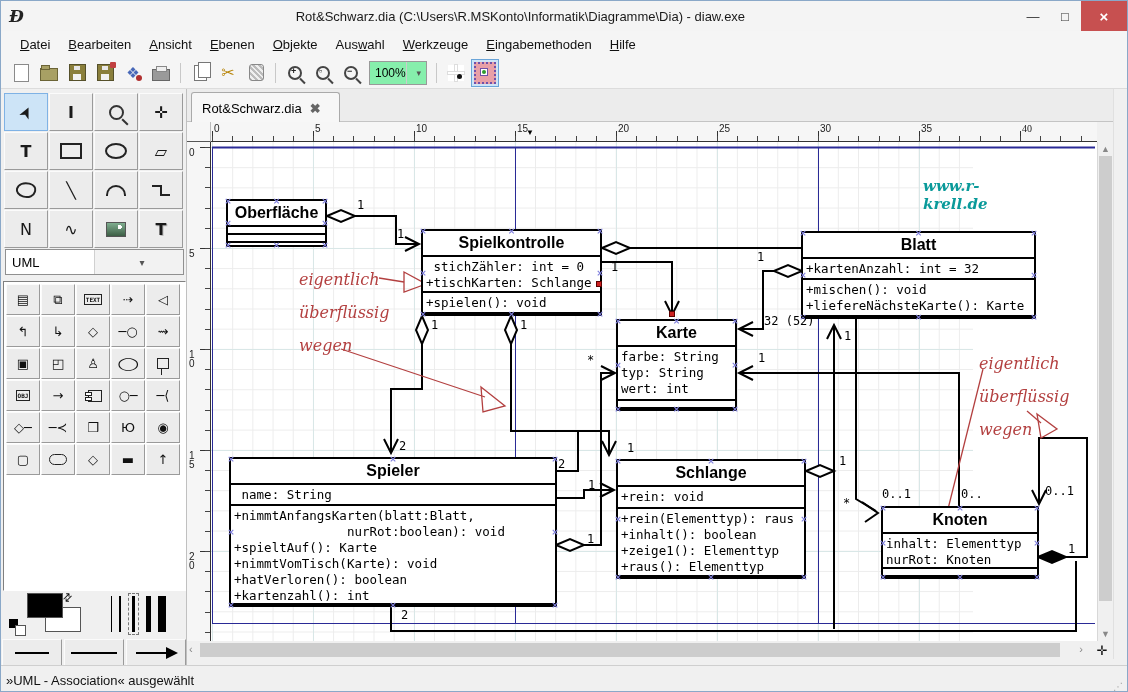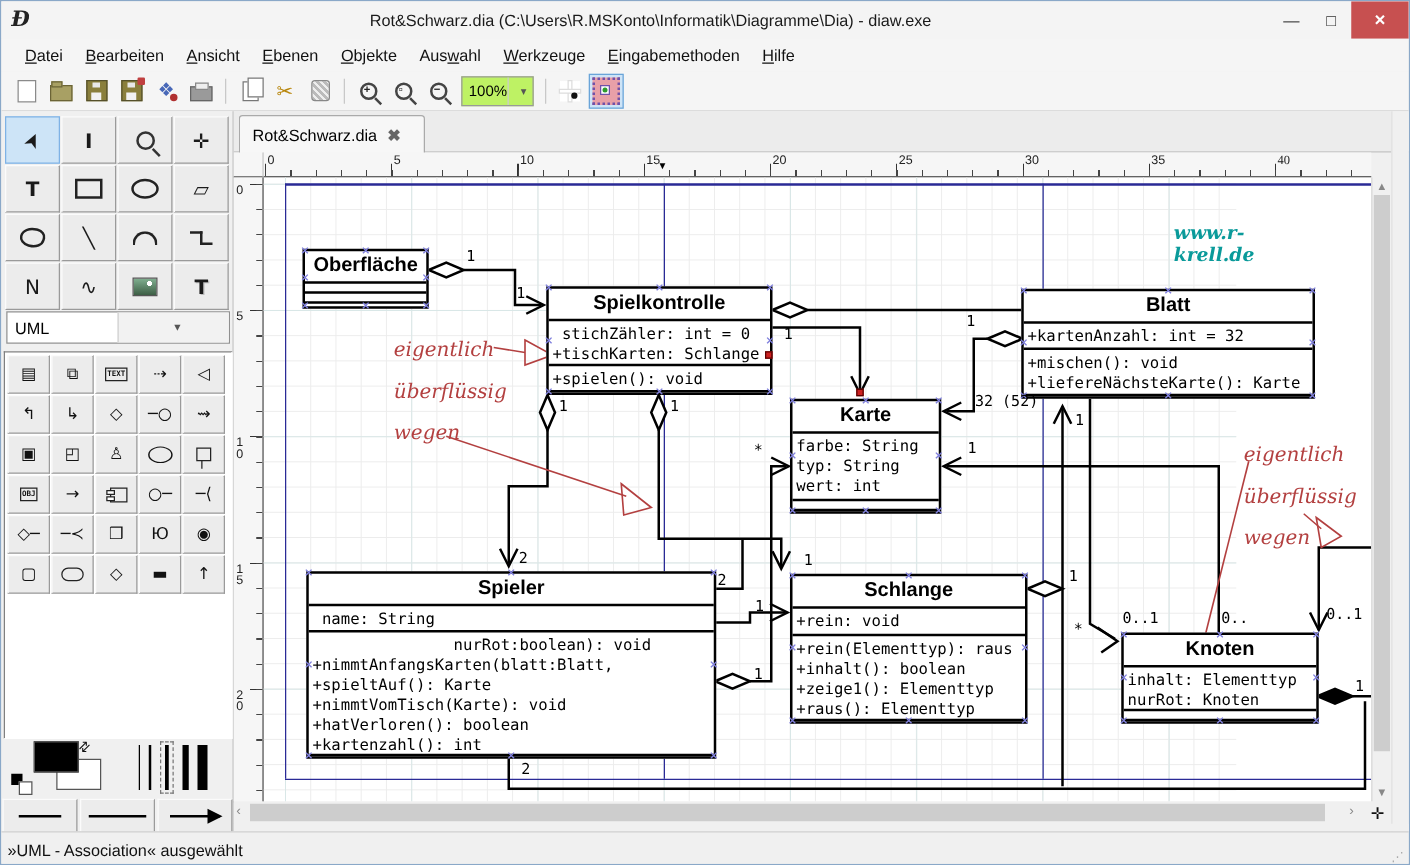--- a/index.html
+++ b/index.html
@@ -28,21 +28,21 @@
   .ic-export{color:#4868b8;font-size:15px;position:relative;line-height:1;}
   .ic-print{width:16px;height:10px;background:#9a9a9a;border:1px solid #666;position:relative;margin-top:4px;}
   .ic-print::before{content:"";position:absolute;left:3px;top:-4px;width:9px;height:4px;background:#eee;border:1px solid #888;}
   .ic-copy{width:11px;height:14px;background:#fff;border:1px solid #777;position:relative;}
   .ic-copy::before{content:"";position:absolute;left:3px;top:-4px;width:11px;height:14px;background:#fff;border:1px solid #777;}
   .ic-cut{color:#b8860b;font-size:16px;}
   .ic-paste{width:13px;height:15px;border:1px solid #888;background:repeating-linear-gradient(45deg,#bbb 0 2px,#eee 2px 4px);border-radius:3px;}
   .mag{width:10px;height:10px;border:2px solid #444;border-radius:50%;position:relative;}
   .mag::after{content:"";position:absolute;width:7px;height:2px;background:#444;transform:rotate(45deg);right:-6px;bottom:-4px;}
   .mag b{position:absolute;left:1px;top:-2px;font:bold 9px "Liberation Sans",sans-serif;color:#222;}
-  #zoom-combo{width:56px;height:22px;background:#bef264;border:1px solid #999;display:flex;align-items:center;margin:0 4px;}
+  #zoom-combo{width:56px;height:22px;background:#86efac;border:1px solid #999;display:flex;align-items:center;margin:0 4px;}
   #zoom-combo span{flex:1;font-size:12px;padding-left:5px;}
   #zoom-combo .chev{width:16px;height:100%;border-left:1px solid #ccc;display:flex;align-items:center;justify-content:center;font-size:9px;color:#555;}
   .ic-grid{width:16px;height:16px;background:
      linear-gradient(#fff,#fff),linear-gradient(#fff,#fff);position:relative;}
   .ic-grid::before{content:"";position:absolute;left:7px;top:0;width:2px;height:16px;background:#fff;box-shadow:0 0 0 1px #ddd;}
   .ic-grid::after{content:"";position:absolute;left:0;top:7px;width:16px;height:2px;background:#fff;box-shadow:0 0 0 1px #ddd;}
   .ic-grid i{position:absolute;left:9px;top:9px;width:5px;height:5px;background:#111;border-radius:50%;z-index:2;}
   .tb-btn.pressed{border:1px solid #6aa4d8;background:#cde4f7;}
   .ic-conn{width:18px;height:18px;background:#e8a0a8;border:2px dotted #7050a8;position:relative;}
   .ic-conn::before{content:"";position:absolute;left:4px;top:4px;width:6px;height:6px;background:#fff;border:1px solid #7050a8;}
@@ -126,21 +126,21 @@
     background:repeating-linear-gradient(180deg,#333 0 1px,transparent 1px 101px);}
   .rnum-v{position:absolute;left:2px;width:9px;font-size:10px;line-height:9px;color:#222;word-break:break-all;}
   #canvas-viewport{position:absolute;left:210px;top:141px;width:886px;height:499px;overflow:hidden;background:#fff;}
   #canvas-world{position:absolute;left:-210px;top:-141px;width:972px;height:692px;
     background-image:
       linear-gradient(90deg,#d9e7e7 1px,transparent 1px),
       linear-gradient(180deg,#d9e7e7 1px,transparent 1px),
       linear-gradient(90deg,#ececec 1px,transparent 1px),
       linear-gradient(180deg,#ececec 1px,transparent 1px);
     background-size:101px 101px,101px 101px,20.2px 20.2px,20.2px 20.2px;
-    background-position:211px 146px,211px 146px,211px 146px,211px 146px;margin-left:16px;}
+    background-position:211px 146px,211px 146px,211px 146px,211px 146px;}
   
   .uml-class{position:absolute;background:#fff;border:2px solid #000;box-sizing:border-box;display:flex;flex-direction:column;
      font-family:"DejaVu Sans Mono",monospace;font-size:12.5px;line-height:16px;}
   .uml-class .title{font-family:"Liberation Sans",sans-serif;font-weight:bold;font-size:16px;line-height:20px;text-align:center;border-bottom:2px solid #000;padding:2px 4px 2px;white-space:nowrap;}
   .uml-class .comp{border-bottom:2px solid #000;padding:2px 3px;white-space:pre;min-height:8px;box-sizing:border-box;}
   .uml-class .comp:last-child{border-bottom:none;flex:1;}
   .cpmark{position:absolute;transform:translate(-50%,-50%);color:#8080dd;font:bold 9px "DejaVu Sans",sans-serif;pointer-events:none;}
   .edge-label{position:absolute;font:12px "DejaVu Sans Mono",monospace;color:#000;white-space:pre;}
   .annot{position:absolute;font:italic 16px "DejaVu Serif",serif;line-height:33px;white-space:nowrap;}
   #watermark{position:absolute;font:bold italic 15px "DejaVu Serif",serif;}
@@ -557,21 +557,21 @@
           <span class="cpmark" style="left: 100%; top: 0%;">×</span>
           <span class="cpmark" style="left: 0%; top: 50%;">×</span>
           <span class="cpmark" style="left: 100%; top: 50%;">×</span>
           <span class="cpmark" style="left: 0%; top: 100%;">×</span>
           <span class="cpmark" style="left: 50%; top: 100%;">×</span>
           <span class="cpmark" style="left: 100%; top: 100%;">×</span>
         </div>
         <div class="uml-class" style="left: 228px; top: 456px; width: 328px; height: 150px;">
           <div class="title">Spieler</div>
           <div class="comp"><div class="row"> name: String</div></div>
-          <div class="comp"><div class="row">               nurRot:boolean): void</div><div class="row">+nimmtAnfangsKarten(blatt:Blatt,</div><div class="row">+spieltAuf(): Karte</div><div class="row">+nimmtVomTisch(Karte): void</div><div class="row">+hatVerloren(): boolean</div><div class="row">+kartenzahl(): int</div></div>
+          <div class="comp"><div class="row">+nimmtAnfangsKarten(blatt:Blatt,</div><div class="row">               nurRot:boolean): void</div><div class="row">+spieltAuf(): Karte</div><div class="row">+nimmtVomTisch(Karte): void</div><div class="row">+hatVerloren(): boolean</div><div class="row">+kartenzahl(): int</div></div>
           <span class="cpmark" style="left: 0%; top: 0%;">×</span>
           <span class="cpmark" style="left: 50%; top: 0%;">×</span>
           <span class="cpmark" style="left: 100%; top: 0%;">×</span>
           <span class="cpmark" style="left: 0%; top: 50%;">×</span>
           <span class="cpmark" style="left: 100%; top: 50%;">×</span>
           <span class="cpmark" style="left: 0%; top: 100%;">×</span>
           <span class="cpmark" style="left: 50%; top: 100%;">×</span>
           <span class="cpmark" style="left: 100%; top: 100%;">×</span>
         </div>
         <div class="uml-class" style="left: 615px; top: 458px; width: 190px; height: 120px;">

